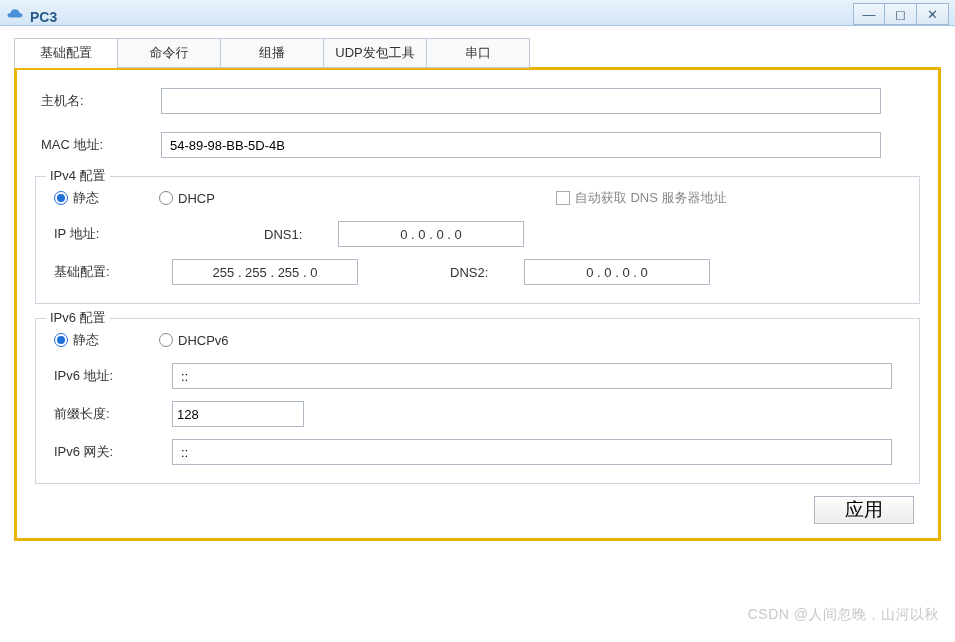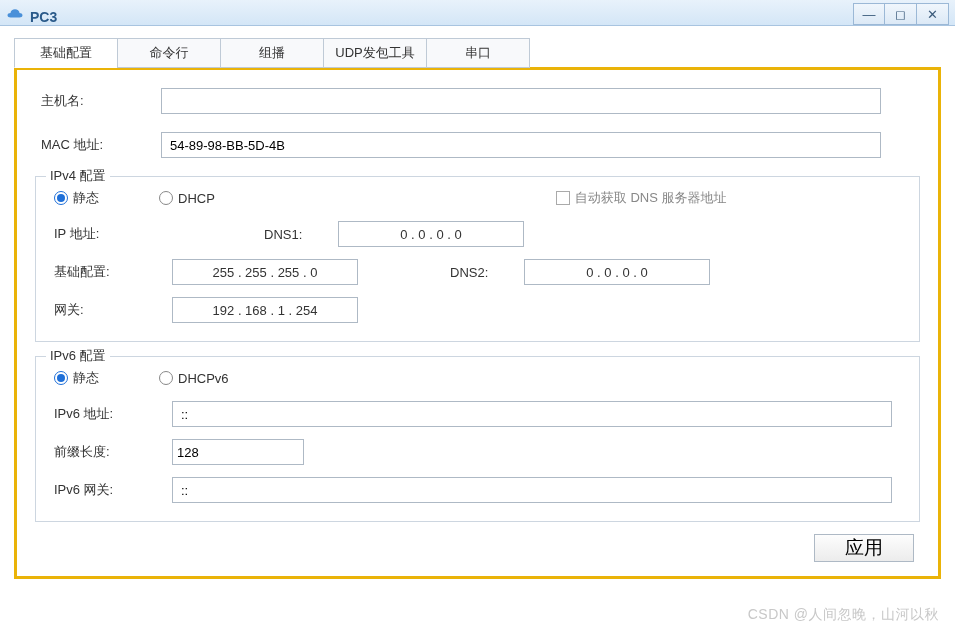--- a/index.html
+++ b/index.html
@@ -122,26 +122,20 @@
         <div class="ipbox">
             <span>255  .  255  .  255  .   0</span>
           </div>
         <div class="gap"></div>
         <div class="glabel2">DNS2:</div>
         <div class="ipbox">
             <span>0   .   0   .   0   .   0</span>
           </div>
       </div>
 
-      <div class="grid-row">
-        <div class="glabel">网关:</div>
-        <div class="ipbox">
-            <span>192  .  168  .   1   .  254</span>
-          </div>
-      </div>
     </div>
 
     <div class="fieldset" style="margin-top:14px">
       <div class="legend">IPv6 配置</div>
 
       <div class="radio-row">
         <label class="radio-opt">
           <input type="radio" name="ipv6mode" checked="" style="">
           <span>静态</span>
         </label>

